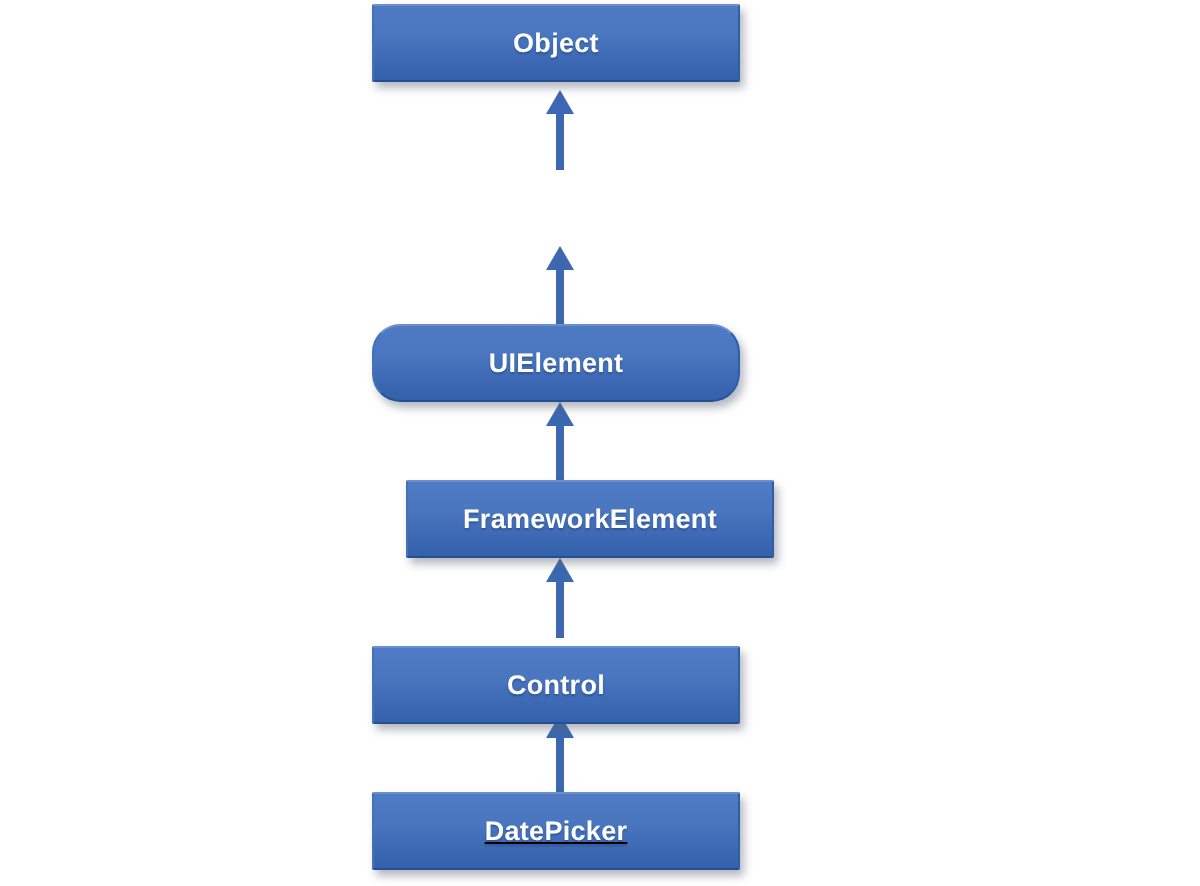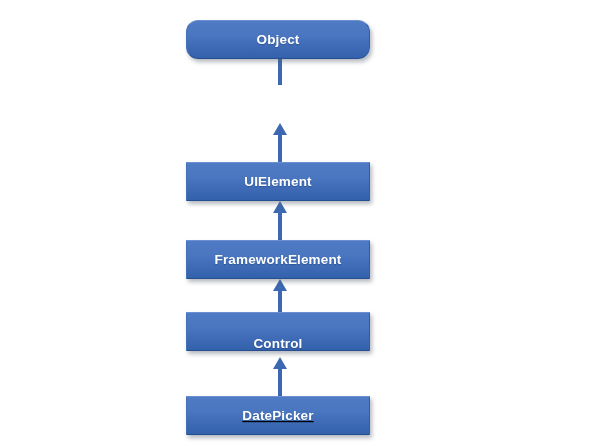--- a/index.html
+++ b/index.html
@@ -55,25 +55,25 @@
     font-weight: 600;
     letter-spacing: 0.15px;
     line-height: 1;
     text-align: center;
     white-space: nowrap;
     text-shadow: 0 1px 1px rgba(20, 45, 90, 0.35);
     user-select: none;
   }
 
   
-  .n0 { top: 20px; border-radius: 12px;   }
+  .n0 { top: 2px;   }
   .n1 { top: 84px;  }
-  .n2 { top: 162px; }
-  .n3 { top: 240px; }
-  .n4 { top: 312px; align-items: flex-end; }
+  .n2 { top: 162px; border-radius: 14px; }
+  .n3 { top: 240px; margin-left: 17px; }
+  .n4 { top: 323px; }
   .n5 { top: 396px; text-decoration: underline; }
 
   
   .arrow {
     position: absolute;
     left: 268px;
     width: 24px;
     height: 40px;
     z-index: 2;
   }

